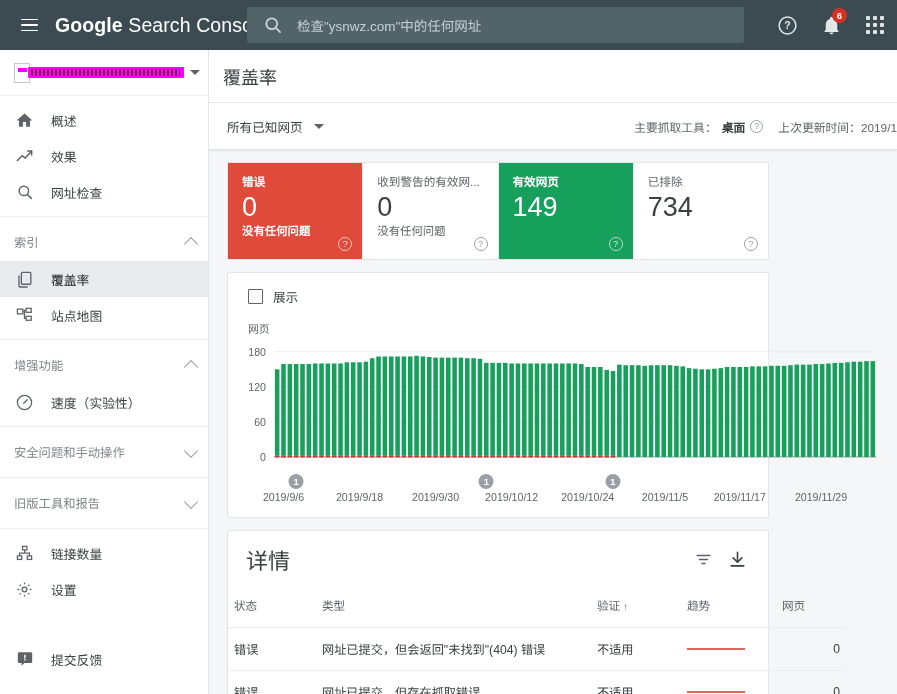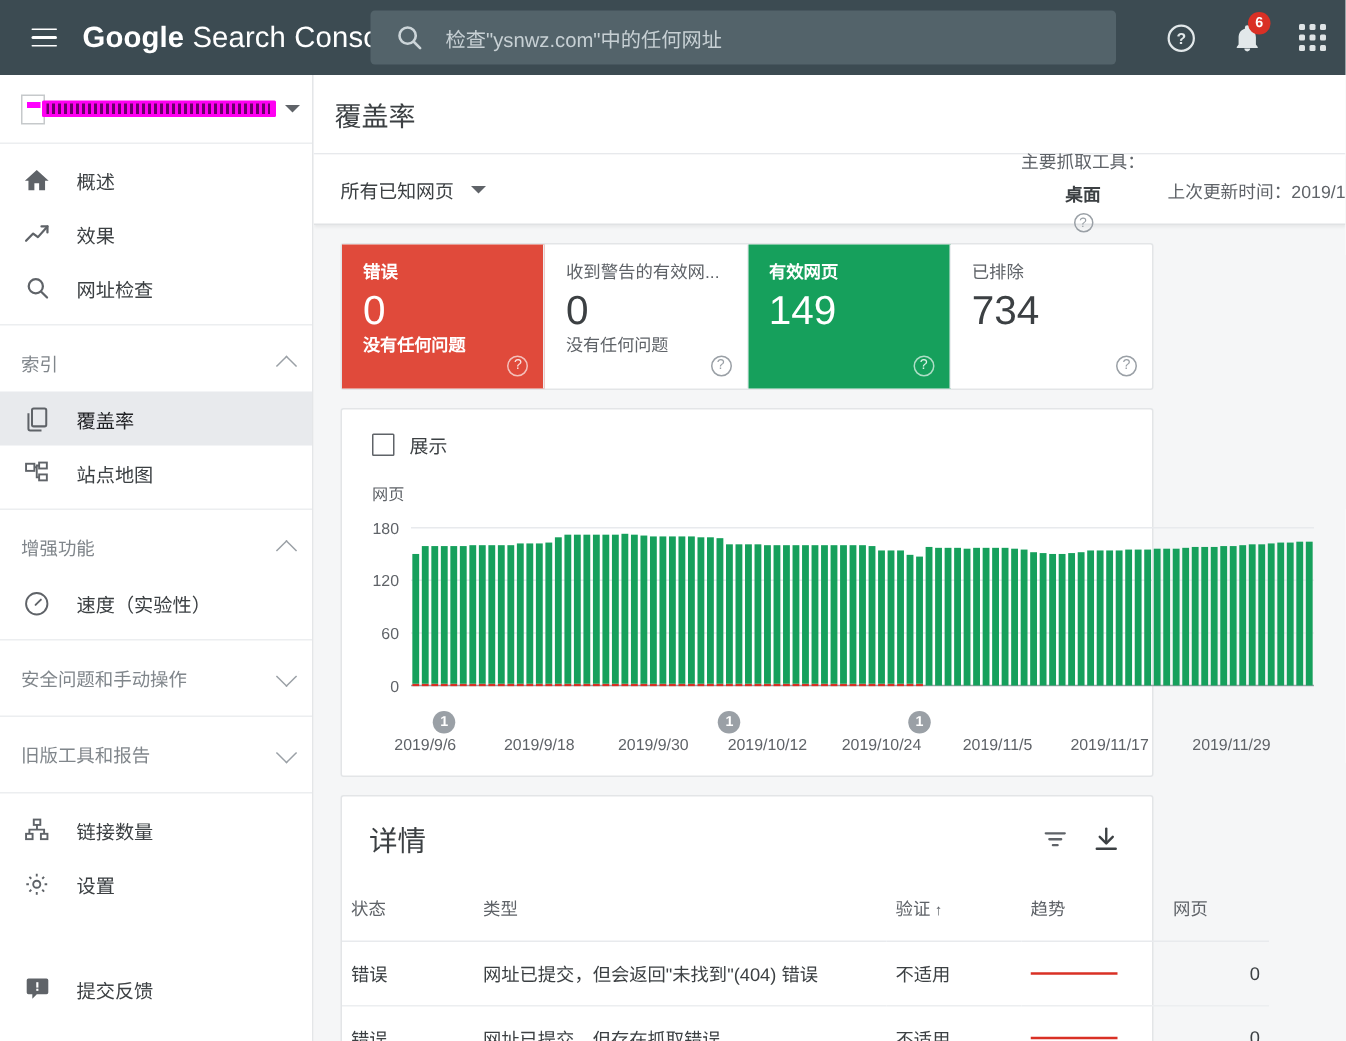--- a/index.html
+++ b/index.html
@@ -176,21 +176,21 @@
   .chip {
     display: flex; align-items: center; gap: 11px;
     font-size: 12.6px; color: #3c4043; cursor: pointer;
   }
   .chip .caret-down { border-top-color: #5f6368; }
   .filter-right {
     margin-left: auto; display: flex; align-items: center;
     gap: 15px; font-size: 11.8px; color: #5f6368;
     white-space: nowrap; padding-right: 0px;
   }
-  .crawler-info { display: flex; align-items: center; gap: 5px; flex-direction: column; }
+  .crawler-info { display: flex; align-items: center; gap: 5px; }
   .crawler-info b { color: #3c4043; font-weight: 700; }
   .q-mark {
     width: 13px; height: 13px; border-radius: 50%;
     border: 1.1px solid #9aa0a6; color: #9aa0a6;
     font-size: 9px; line-height: 11px; text-align: center;
     flex: none; cursor: pointer;
   }
 
   .scroll-area { height: 544px; overflow: hidden; padding: 0; }
 
@@ -260,21 +260,21 @@
     background: #9aa0a6; color: #fff; font-size: 9.5px;
     line-height: 15px; text-align: center; font-weight: 700;
     cursor: pointer;
   }
 
   
   .details-head {
     height: 56px; display: flex; align-items: center;
     padding: 0 14px 0 18px;
   }
-  .details-title { font-size: 19px; color: #3c4043; flex: 1; }
+  .details-title { font-size: 22px; color: #3c4043; flex: 1; }
   .hd-ico { width: 34px; height: 34px; display: flex; align-items: center; justify-content: center; cursor: pointer; }
   table.dt { width: 100%; border-collapse: collapse; table-layout: fixed; }
   table.dt th {
     font-size: 11.6px; color: #5f6368; font-weight: 400;
     text-align: left; padding: 10px 6px 14px 6px;
     border-bottom: 1px solid #e8eaed;
   }
   table.dt td {
     font-size: 12.2px; padding: 12px 6px; color: #3c4043;
     border-bottom: 1px solid #eceef0; vertical-align: middle;

